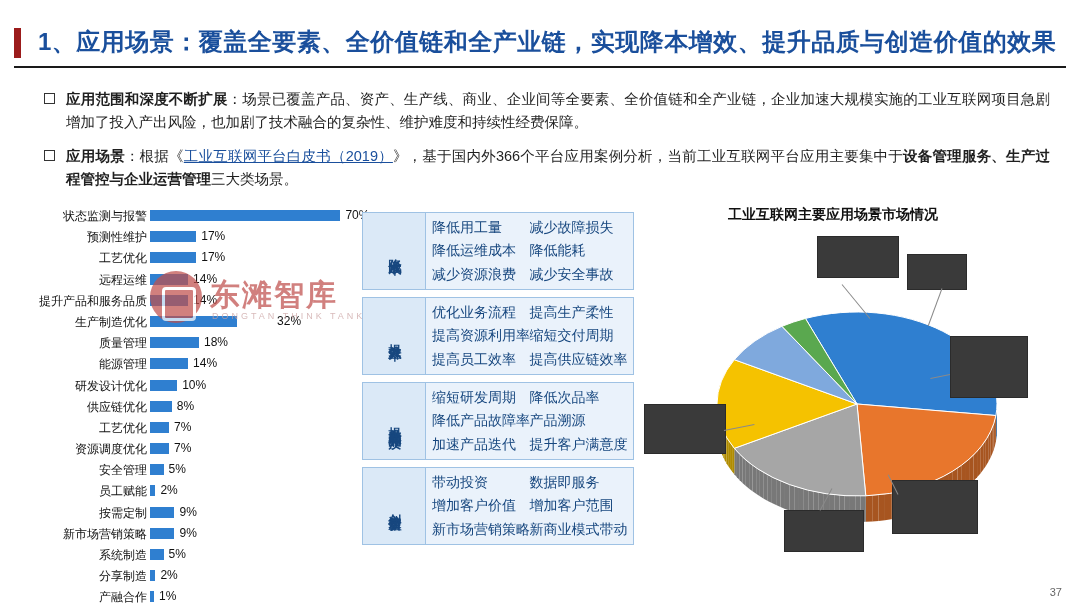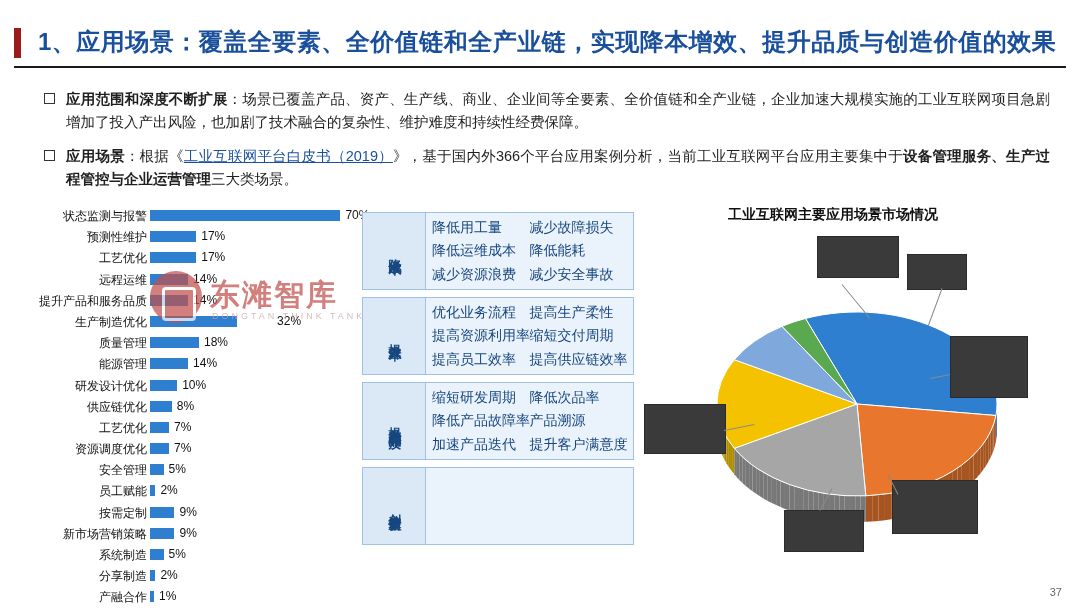--- a/index.html
+++ b/index.html
@@ -262,20 +262,28 @@
         <div>降低次品率</div>
         <div>降低产品故障率</div>
         <div>产品溯源</div>
         <div>加速产品迭代</div>
         <div>提升客户满意度</div>
       </div>
     </div>
     <div class="mid-block">
       <div class="mid-cat">
         <span>创造新价值</span>
+      </div>
+      <div class="mid-items">
+        <div>带动投资</div>
+        <div>数据即服务</div>
+        <div>增加客户价值</div>
+        <div>增加客户范围</div>
+        <div>新市场营销策略</div>
+        <div>新商业模式带动</div>
       </div>
     </div>
   </div>
 
 <div class="pie-area">
   <div class="pie-title">工业互联网主要应用场景市场情况</div>
   <div class="pie-wrap" id="piewrap"><svg width="330" height="320">
         <path d="M304.9889461885342,158.84392433073157 L304.7762170152565,165.19970517234626 L304.7762170152565,191.19970517234626 L304.9889461885342,184.84392433073157 Z" fill="#225b96" stroke="none"></path>
         <path d="M304.7762170152565,165.19970517234626 L303.89605818402686,171.53065748791602 L303.89605818402686,197.53065748791602 L304.7762170152565,191.19970517234626 Z" fill="#225b96" stroke="none"></path>
         <path d="M303.89605818402686,171.53065748791602 L302.94043615913097,175.72256099534147 L302.94043615913097,201.72256099534147 L303.89605818402686,197.53065748791602 Z" fill="#a75520" stroke="none"></path>

